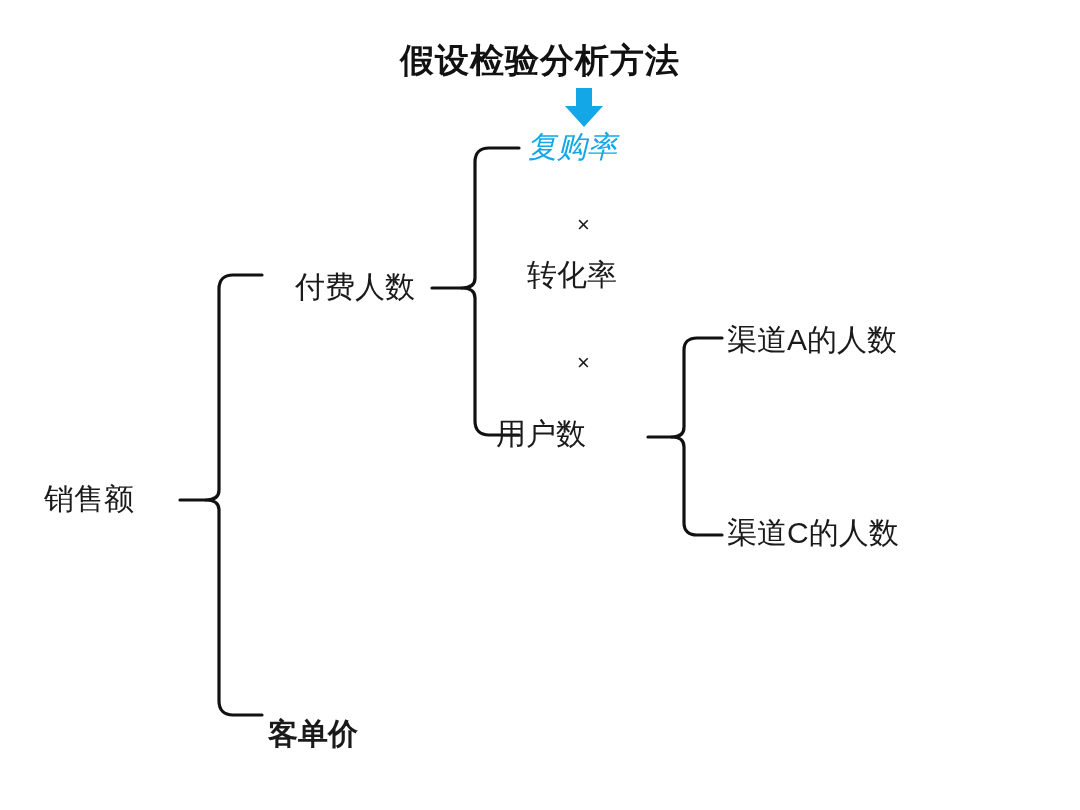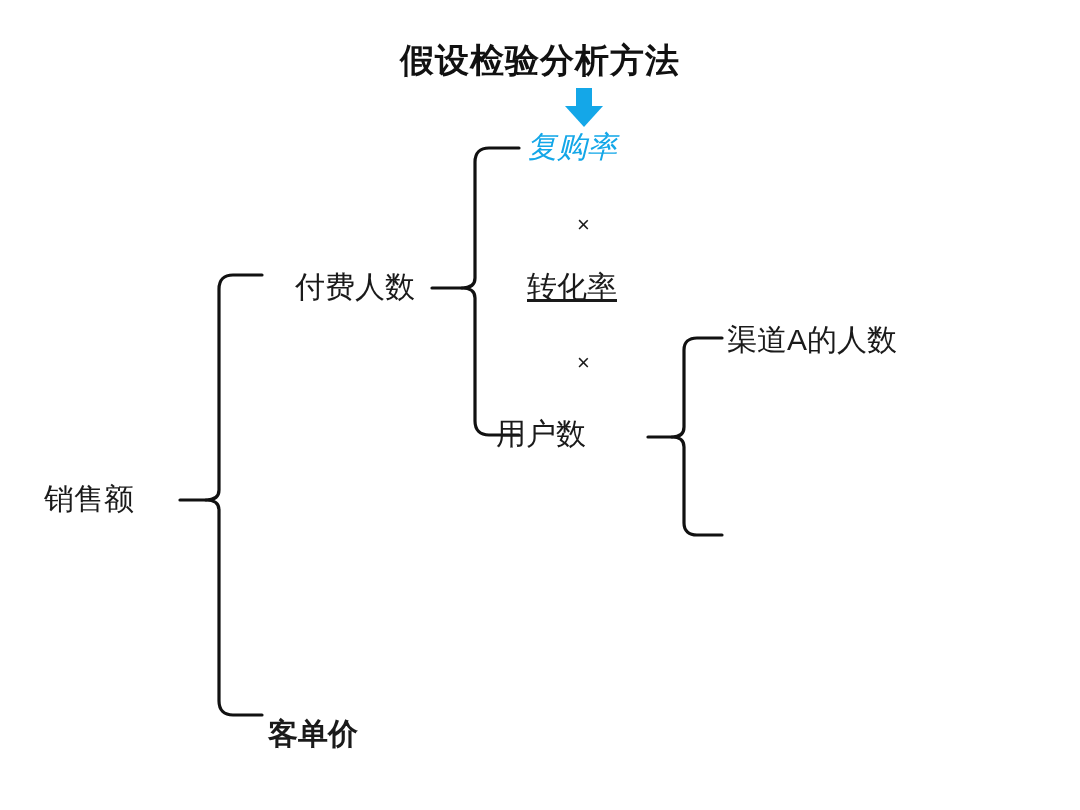--- a/index.html
+++ b/index.html
@@ -52,21 +52,21 @@
     font-size: 22px;
     line-height: 1;
     color: #1a1a1a;
     white-space: nowrap;
   }
   
   .n-sales      { left: 44px;  top: 484px; text-align: right; }
   .n-paid       { left: 268px; top: 272px; margin-left: 27px; }
   .n-aov        { left: 268px; top: 719px; font-weight: bold; }
   .n-repurchase { left: 527px; top: 132px; font-style: italic; }
-  .n-conversion { left: 527px; top: 272px; text-decoration: underline; }
+  .n-conversion { left: 527px; top: 260px; }
   .n-users      { left: 496px; top: 419px; }
   .n-chA        { left: 727px; top: 325px; text-align: right; }
   .n-chB        { left: 727px; top: 419px; }
   .n-chC        { left: 727px; top: 518px; }
   .op-1 { left: 577px; top: 214px; }
   .op-2 { left: 577px; top: 352px; }
 
   
   .watermark {
     position: absolute;
@@ -145,15 +145,16 @@
   <div class="node n-aov">客单价</div>
 
   <div class="node cyan n-repurchase">复购率</div>
   <div class="node n-conversion">转化率</div>
   <div class="node n-users">用户数</div>
 
   <div class="op op-1">×</div>
   <div class="op op-2">×</div>
 
   <div class="node n-chA">渠道A的人数</div>
+  <div class="node n-chC">渠道C的人数</div>
 
 
 </div>
 
 </body></html>

